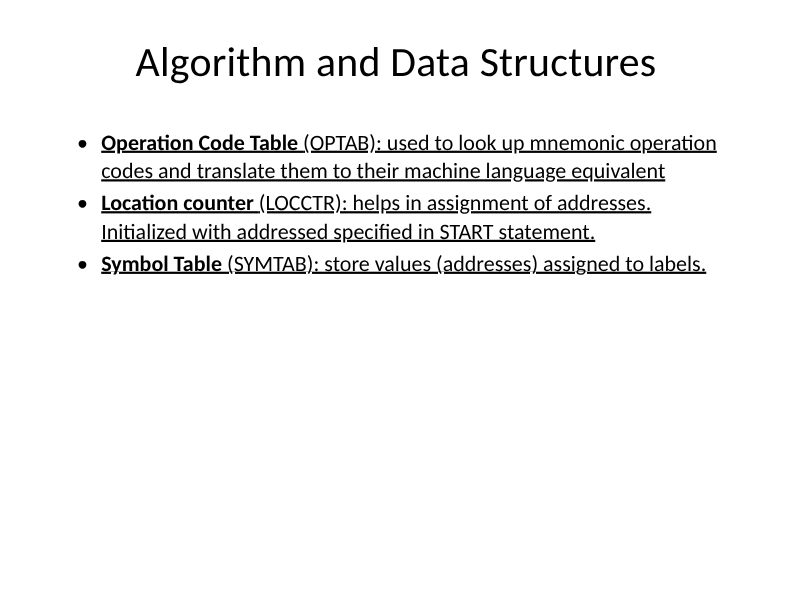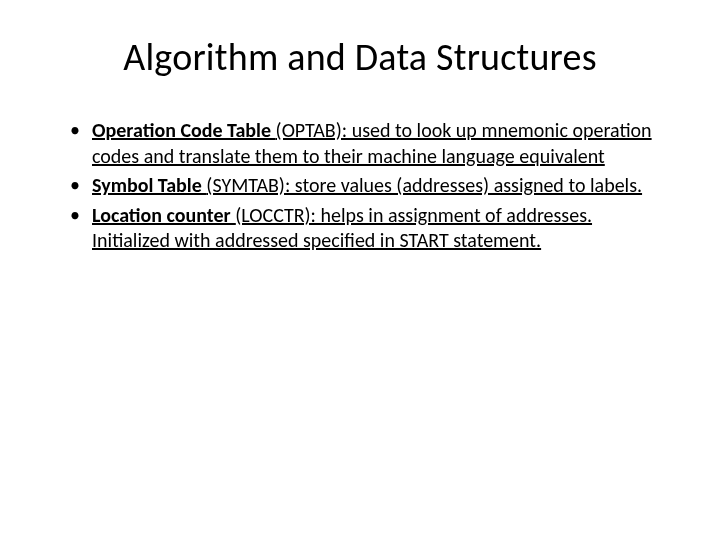--- a/index.html
+++ b/index.html
@@ -14,19 +14,19 @@
 </head>
 <body>
 
 <div class="slide">
   <h1 class="title">Algorithm and Data Structures</h1>
   <ul class="bullets">
     <li>
       <span class="bold">Operation Code Table </span><span>(OPTAB): used to look up mnemonic operation codes and translate them to their machine language equivalent</span>
     </li>
     <li>
-      <span class="bold">Symbol Table </span><span>(SYMTAB): store values (addresses) assigned to labels.</span>
+      <span class="bold">Location counter </span><span>(LOCCTR): helps in assignment of addresses. Initialized with addressed specified in START statement.</span>
     </li>
     <li>
-      <span class="bold">Location counter </span><span>(LOCCTR): helps in assignment of addresses. Initialized with addressed specified in START statement.</span>
+      <span class="bold">Symbol Table </span><span>(SYMTAB): store values (addresses) assigned to labels.</span>
     </li>
   </ul>
 </div>
 
 </body></html>

